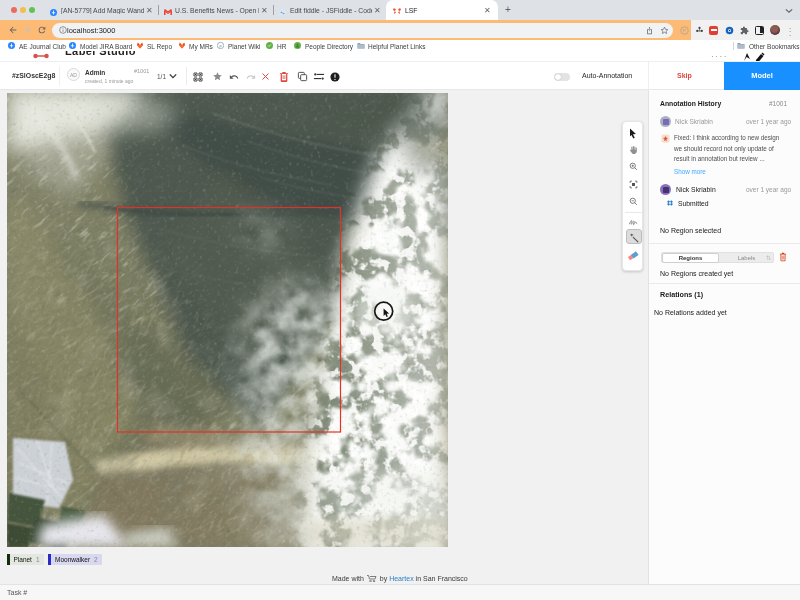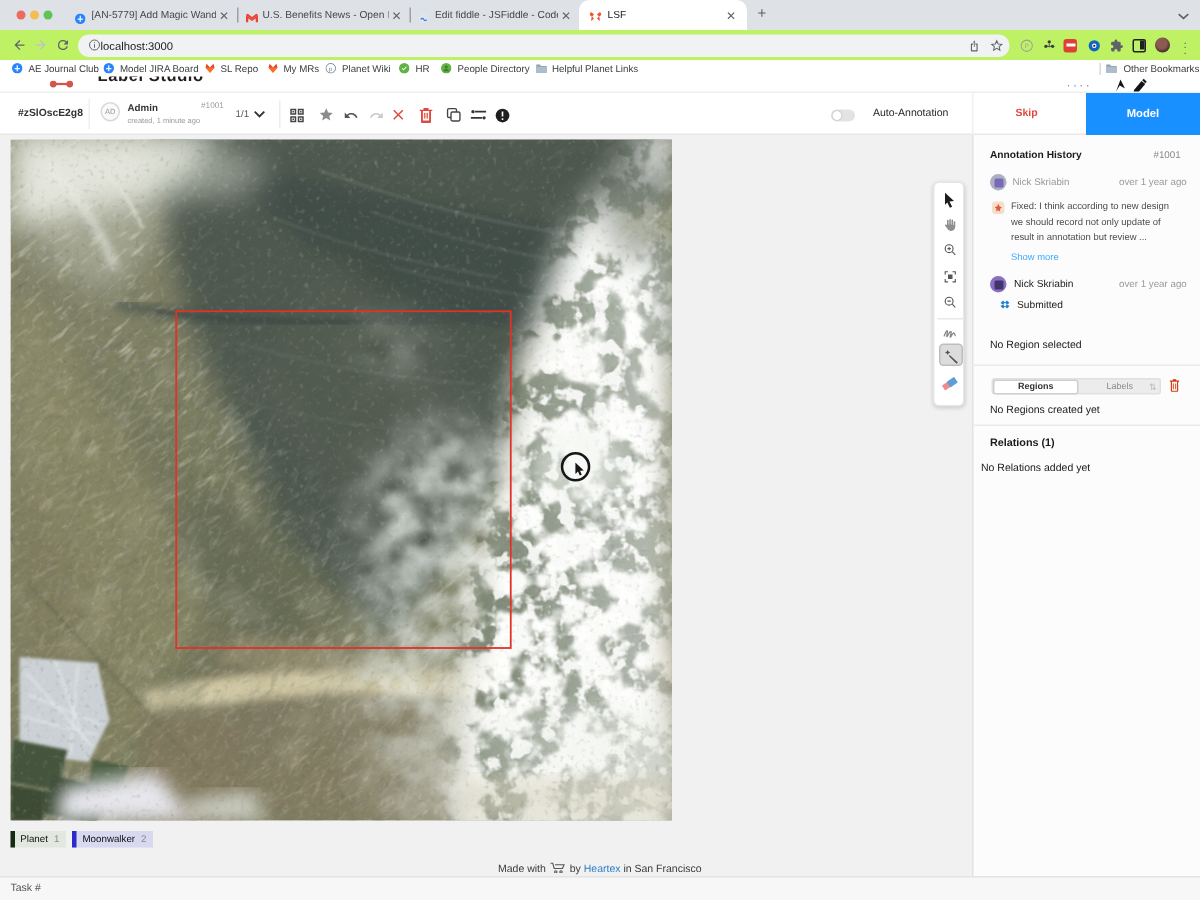--- a/index.html
+++ b/index.html
@@ -10,21 +10,21 @@
 
 #tabstrip { left:0; top:0; width:800px; height:20px; background:#dee1e6; }
 .tl { border-radius:50%; width:6px; height:6px; top:7px; }
 .tab { top:0; height:20px; font-size:6.8px; color:#45494d; }
 .tabtxt { position:absolute; top:7px; white-space:nowrap; overflow:hidden; }
 #activetab { background:#fff; border-radius:7px 7px 0 0; }
 .tabsep { top:5px; width:1px; height:10px; background:#9aa0a6; }
 .tabx { color:#5f6368; font-size:8px; top:6px; }
 
 
-#addrrow { left:0; top:20px; width:800px; height:20px; background:#bef264; }
+#addrrow { left:0; top:20px; width:691px; height:20px; background:#fdba74; }
 #addrpill { position:absolute; left:52px; top:2.5px; width:621px; height:15px; background:#f0f2f4; border-radius:8px; }
 .navic { color:#5f6368; }
 
 
 #bmrow { left:0; top:40px; width:800px; height:12px; background:#fff; font-size:6.5px; color:#3c4043; }
 .bmi { position:absolute; top:2px; }
 .bmt { position:absolute; top:2.5px; white-space:nowrap; }
 
 
 #lshead { left:0; top:51px; width:800px; height:11px; background:#fff; border-bottom:1px solid #eceff1; overflow:hidden; }

